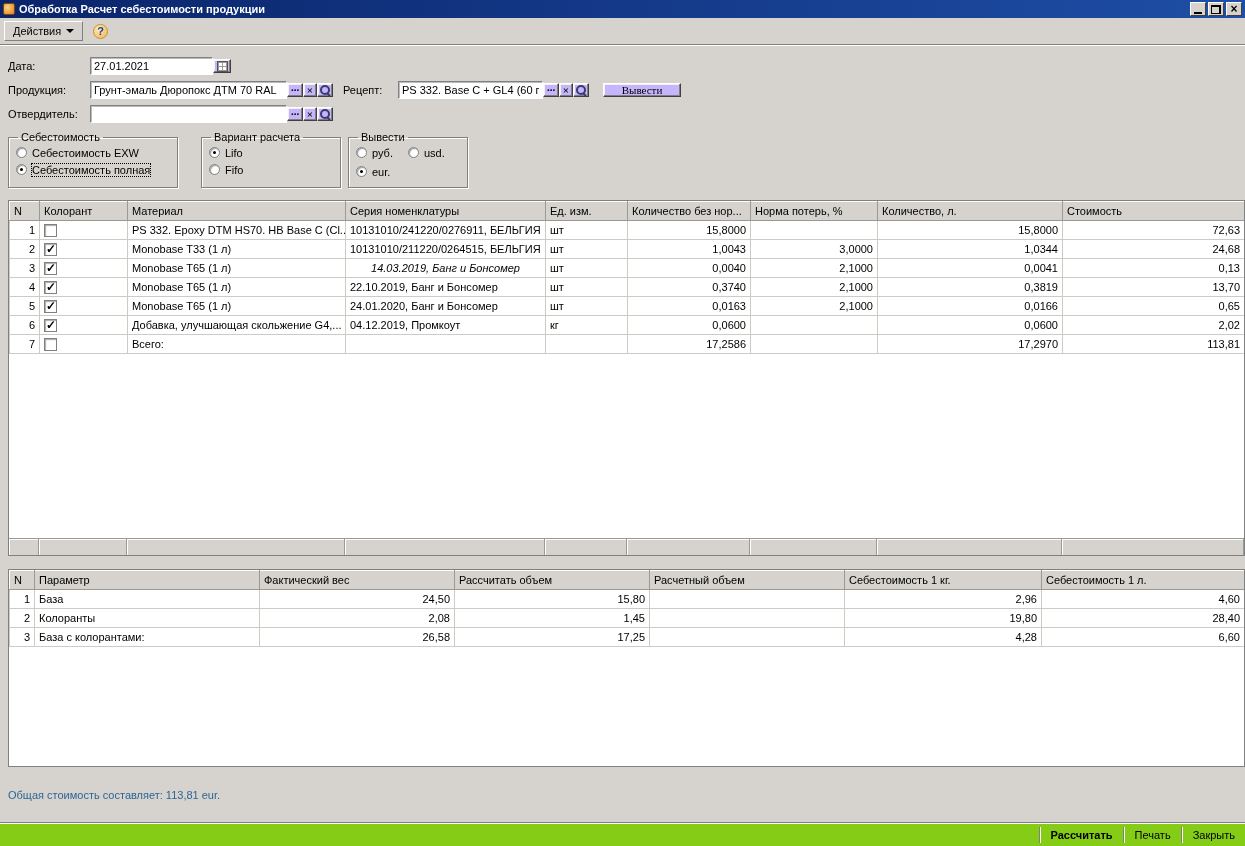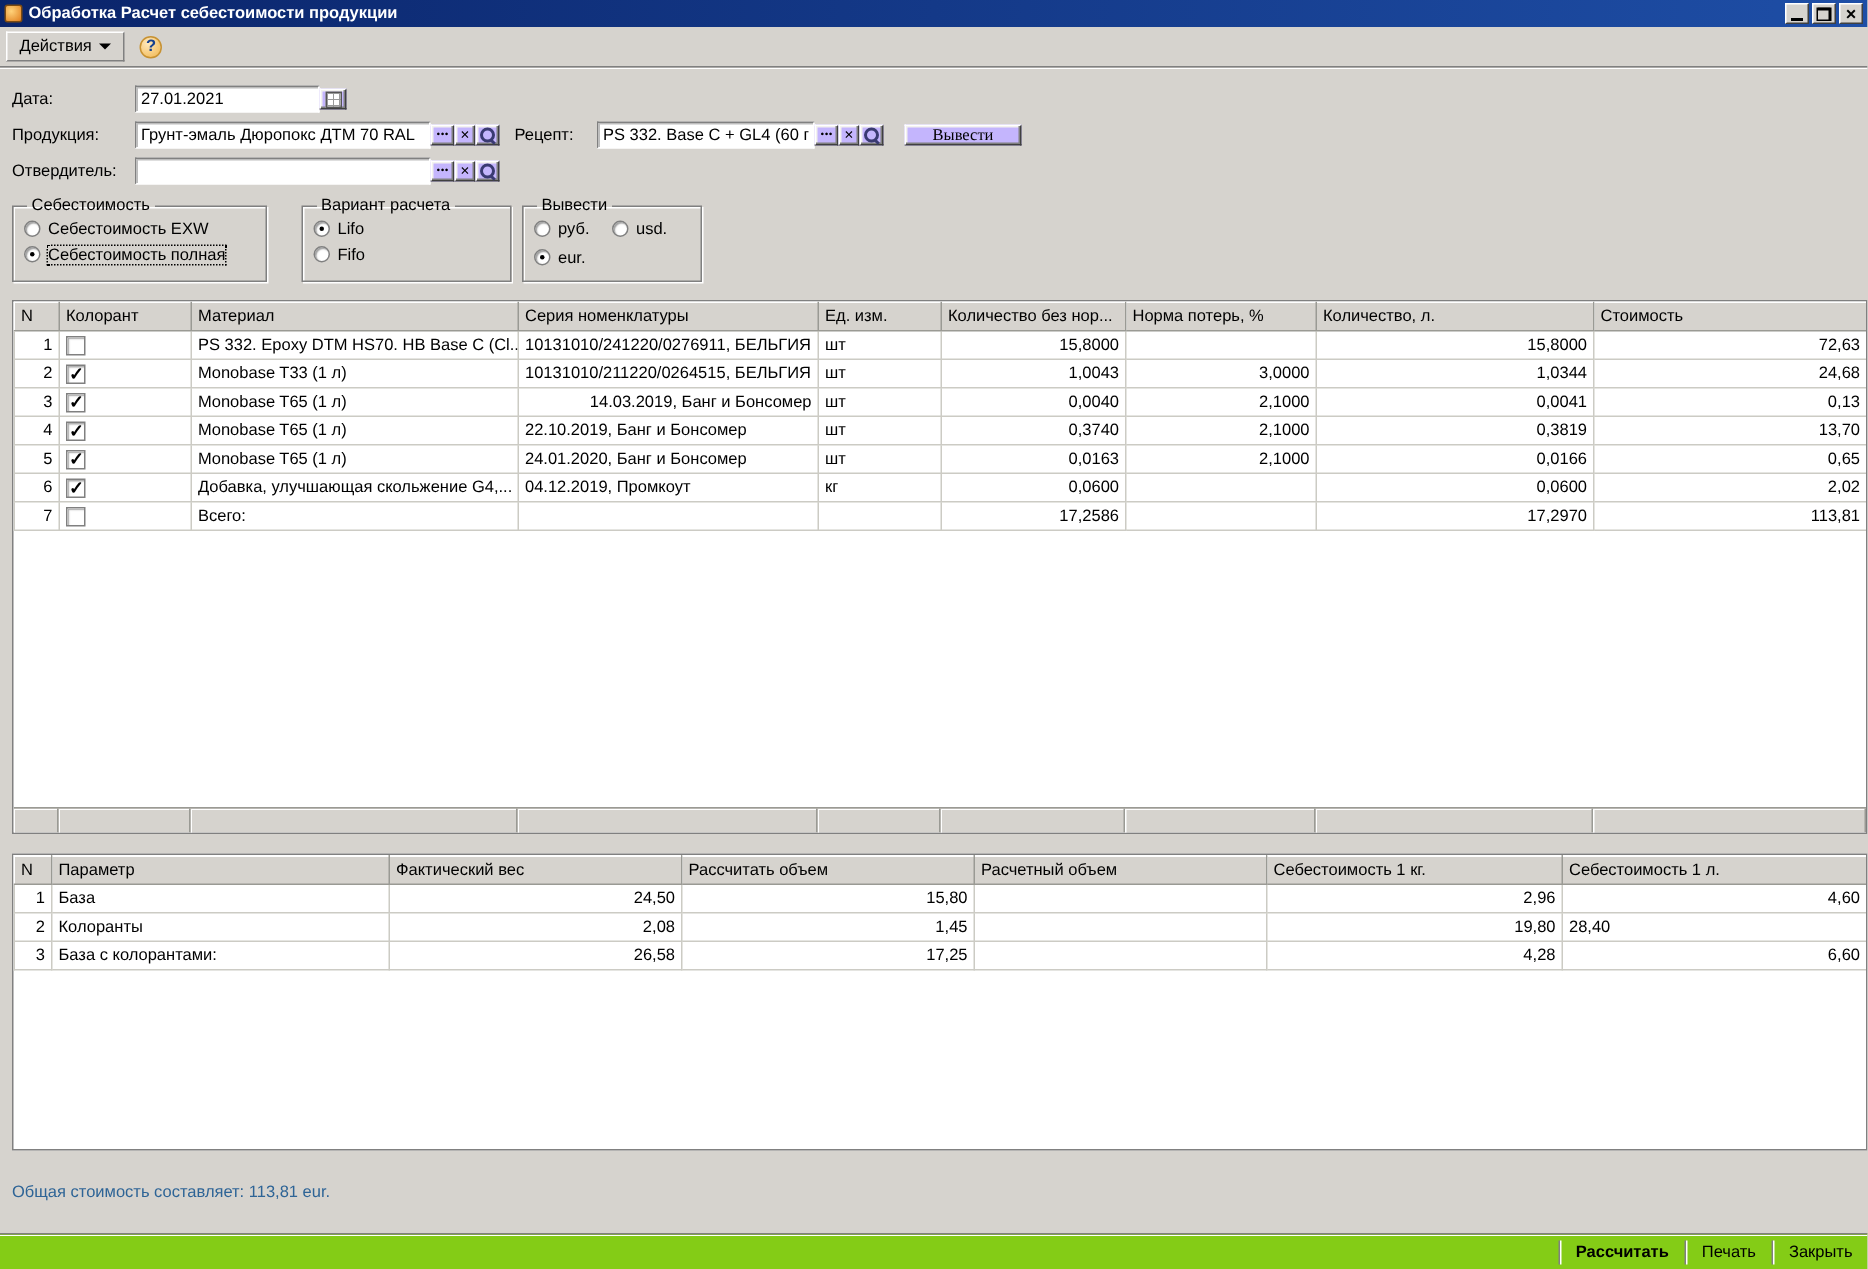--- a/index.html
+++ b/index.html
@@ -239,21 +239,21 @@
             <td style="text-align: left;">шт</td>
             <td style="text-align: right;">1,0043</td>
             <td style="text-align: right;">3,0000</td>
             <td style="text-align: right;">1,0344</td>
             <td style="text-align: right;">24,68</td>
           </tr>
           <tr>
             <td style="text-align: right;">3</td>
             <td style="text-align: left;"><span class="checkbox checked" style="vertical-align: middle;"></span></td>
             <td style="text-align: left;">Monobase T65 (1 л)</td>
-            <td style="text-align: right;">14.03.2019, Банг и Бонсомер</td>
+            <td style="text-align: center; font-style: italic;">14.03.2019, Банг и Бонсомер</td>
             <td style="text-align: left;">шт</td>
             <td style="text-align: right;">0,0040</td>
             <td style="text-align: right;">2,1000</td>
             <td style="text-align: right;">0,0041</td>
             <td style="text-align: right;">0,13</td>
           </tr>
           <tr>
             <td style="text-align: right;">4</td>
             <td style="text-align: left;"><span class="checkbox checked" style="vertical-align: middle;"></span></td>
             <td style="text-align: left;">Monobase T65 (1 л)</td>
@@ -344,21 +344,21 @@
             <td style="text-align: right;">2,96</td>
             <td style="text-align: right;">4,60</td>
           </tr>
           <tr>
             <td style="text-align: right;">2</td>
             <td style="text-align: left;">Колоранты</td>
             <td style="text-align: right;">2,08</td>
             <td style="text-align: right;">1,45</td>
             <td style="text-align: right;"></td>
             <td style="text-align: right;">19,80</td>
-            <td style="text-align: left;">28,40</td>
+            <td style="text-align: right;">28,40</td>
           </tr>
           <tr>
             <td style="text-align: right;">3</td>
             <td style="text-align: left;">База с колорантами:</td>
             <td style="text-align: right;">26,58</td>
             <td style="text-align: right;">17,25</td>
             <td style="text-align: right;"></td>
             <td style="text-align: right;">4,28</td>
             <td style="text-align: right;">6,60</td>
           </tr>

